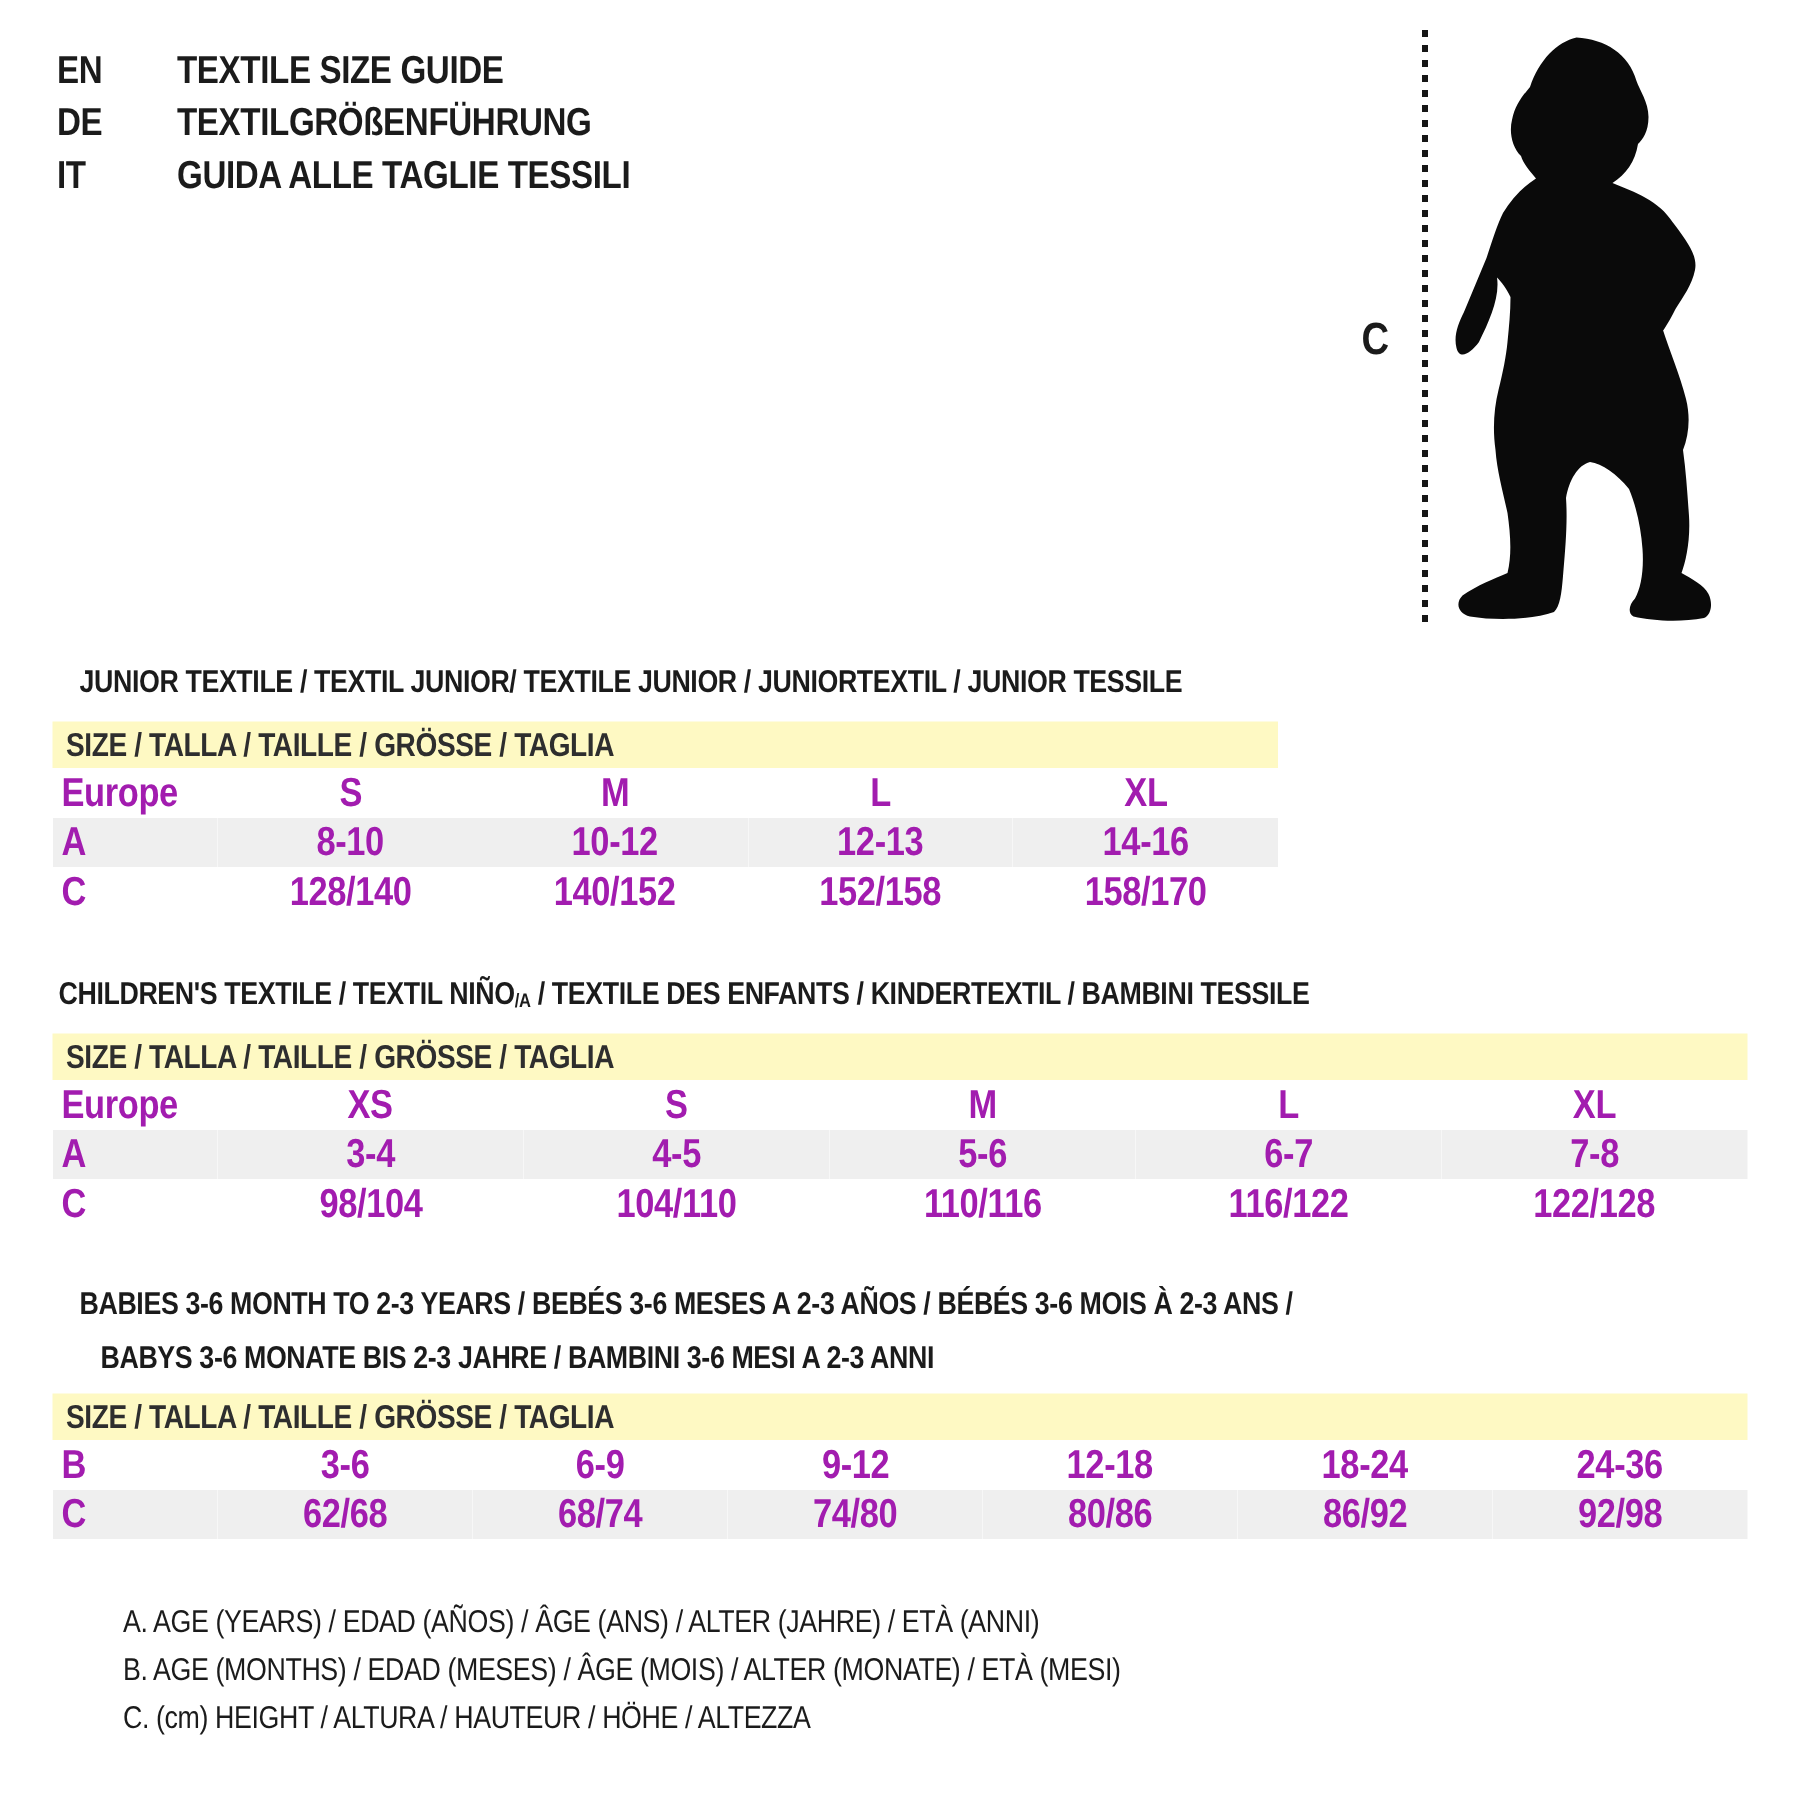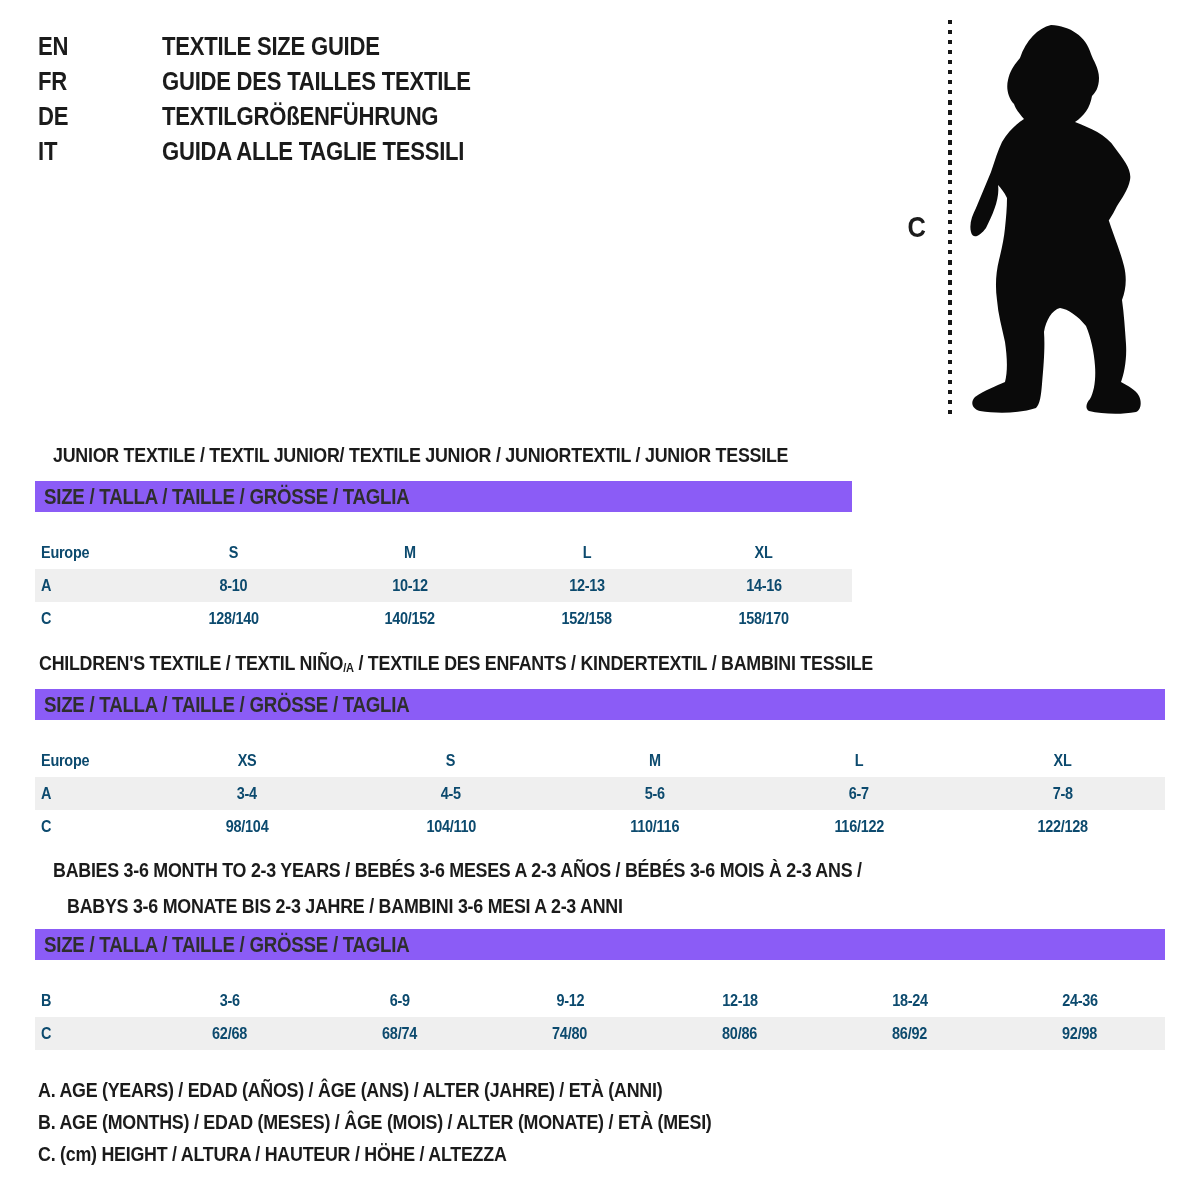--- a/index.html
+++ b/index.html
@@ -5,61 +5,57 @@
   html,body{margin:0;padding:0;background:#fff;}
   .page{position:relative;width:1200px;height:1200px;background:#ffffff;overflow:hidden;
         font-family:"Liberation Sans",sans-serif;color:#1b1b1b;}
 
   
   .cz{display:inline-block;transform:scaleX(.85);transform-origin:50% 50%;white-space:nowrap;letter-spacing:-.3px;}
   .czl{transform-origin:0 50%;}
 
   
   .lang-list{position:absolute;left:38px;top:29px;}
-  .lang-row{display:flex;height:35px;align-items:center;font-size:26px;font-weight:700;gap:44px;}
+  .lang-row{display:flex;height:35px;align-items:center;font-size:26px;font-weight:700;}
   .lang-code{flex:0 0 80px;}
 
   
   .measure-line{position:absolute;left:948px;top:20px;width:4px;height:399px;
     background:repeating-linear-gradient(to bottom,#161616 0px,#161616 4.5px,transparent 4.5px,transparent 10px);}
   .measure-label{position:absolute;left:906px;top:210px;font-size:30px;font-weight:700;}
   .toddler{position:absolute;left:958px;top:22px;}
 
   
   .tbl-title{position:absolute;margin:11px;font-size:21px;font-weight:700;line-height:22px;}
   .subsm{font-size:13px;position:relative;top:2px;}
 
   
-  .size-bar{position:absolute;height:31px;background:#8b5cf6;box-sizing:border-box;
+  .size-bar{position:absolute;height:31px;background:#fef9c3;box-sizing:border-box;
     font-size:22px;font-weight:700;color:#2e2e2e;line-height:31px;padding-left:9px;}
 
   
   table.tbl{position:absolute;border-collapse:collapse;table-layout:fixed;
-    font-size:17px;font-weight:700;color:#0c4a6e;margin-top:24px;}
+    font-size:27px;font-weight:700;color:#a21caf;}
   .tbl td{height:33px;text-align:center;padding:0;vertical-align:middle;overflow:hidden;}
   .tbl td.lbl{text-align:left;padding-left:6px;}
   .tbl tr.alt{background:#efefef;}
 
   
   .legend{position:absolute;left:38px;top:1070px;}
-  .legend-line{height:32px;display:flex;align-items:flex-end;font-size:21px;font-weight:700;}
+  .legend-line{height:32px;display:flex;align-items:flex-start;font-size:21px;font-weight:400;margin-left:44px;}
 </style>
 </head>
 <body>
 
 <div class="page">
 
   <section class="lang-list">
     <div class="lang-row">
       <span class="lang-code"><span class="cz czl">EN</span></span>
       <span class="cz czl">TEXTILE SIZE GUIDE</span>
-    </div>
-    <div class="lang-row">
-      <span class="lang-code"><span class="cz czl">FR</span></span>
-      <span class="cz czl">GUIDE DES TAILLES TEXTILE</span>
     </div>
     <div class="lang-row">
       <span class="lang-code"><span class="cz czl">DE</span></span>
       <span class="cz czl">TEXTILGRÖßENFÜHRUNG</span>
     </div>
     <div class="lang-row">
       <span class="lang-code"><span class="cz czl">IT</span></span>
       <span class="cz czl">GUIDA ALLE TAGLIE TESSILI</span>
     </div>
   </section>

